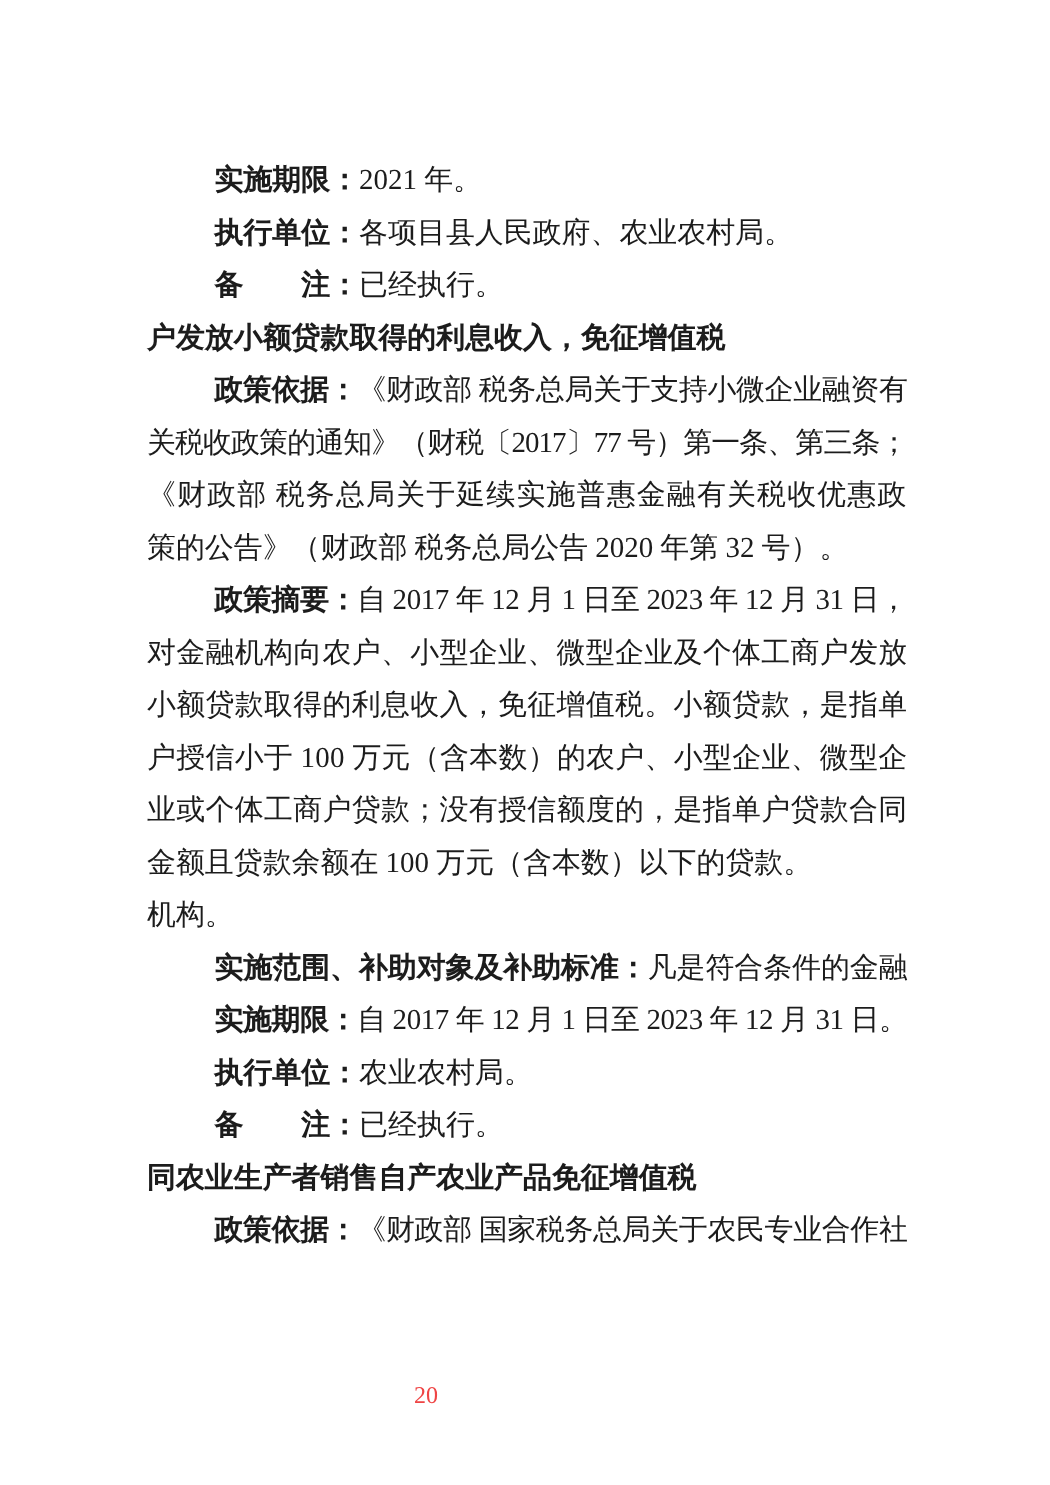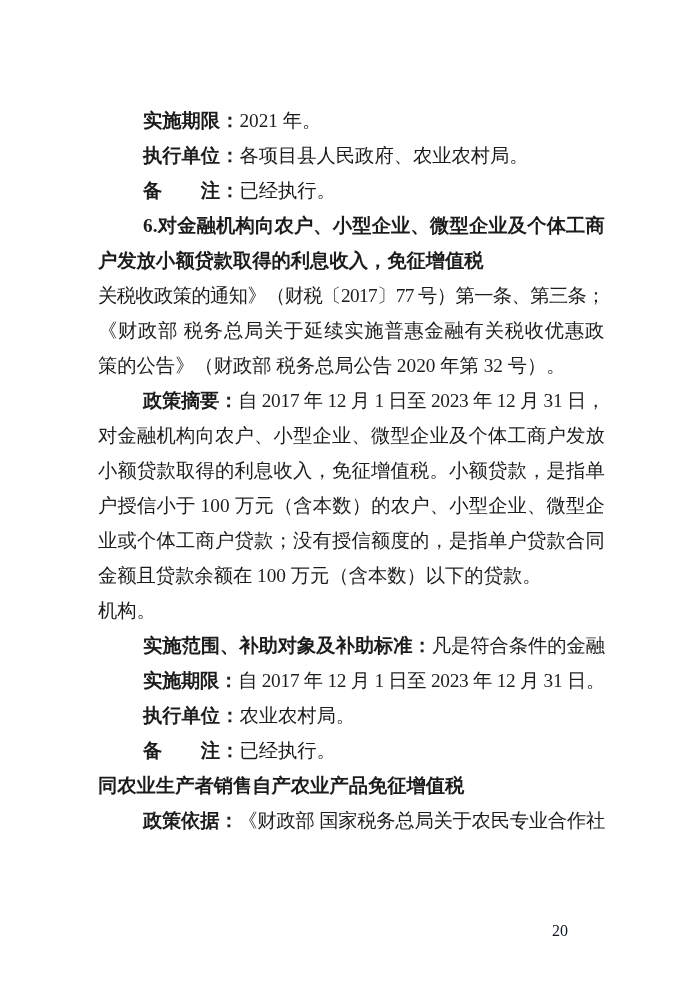--- a/index.html
+++ b/index.html
@@ -36,46 +36,46 @@
     white-space: nowrap;
     text-rendering: optimizeLegibility;
   }
   .line.indent { padding-left: 45px; }
   .b { font-weight: 700; }
   .page-number {
     position: absolute;
     left: 0;
     top: 904px;
     width: 568px;
-    text-align: right;
+    text-align: center;
     font-size: 16px;
     line-height: 22px;
-    color: #0f172a;
+    color: #ef4444;
     font-family: "Liberation Serif", "DejaVu Serif", serif;
   }
 </style>
 </head>
 <body>
 
 <div class="page">
   <div class="doc-body">
       <div class="para">
         <div class="line indent"><span class="seg-wrap"><span class="b">实施期限：</span><span>2021 年。</span></span></div>
       </div>
       <div class="para">
         <div class="line indent"><span class="seg-wrap"><span class="b">执行单位：</span><span>各项目县人民政府、农业农村局。</span></span></div>
       </div>
       <div class="para">
         <div class="line indent"><span class="seg-wrap"><span class="b">备　　注：</span><span>已经执行。</span></span></div>
       </div>
       <div class="para">
-        <div class="line indent full" style="letter-spacing: 0.1625px;"><span class="seg-wrap"><span class="b">6.对金融机构向农户、小型企业、微型企业及个体工商</span></span></div>
         <div class="line"><span class="seg-wrap"><span class="b">户发放小额贷款取得的利息收入，免征增值税</span></span></div>
       </div>
       <div class="para">
+        <div class="line indent full" style="letter-spacing: -0.223125px;"><span class="seg-wrap"><span class="b">政策依据：</span><span>《财政部 税务总局关于支持小微企业融资有</span></span></div>
         <div class="line full" style="letter-spacing: -0.594254px;"><span class="seg-wrap"><span>关税收政策的通知》（财税〔2017〕77 号）第一条、第三条；</span></span></div>
         <div class="line full" style="letter-spacing: 0.774639px; text-align: right;"><span class="seg-wrap"><span>《财政部 税务总局关于延续实施普惠金融有关税收优惠政</span></span></div>
         <div class="line"><span class="seg-wrap"><span>策的公告》（财政部 税务总局公告 2020 年第 32 号）。</span></span></div>
       </div>
       <div class="para">
         <div class="line indent full" style="letter-spacing: -0.25343px;"><span class="seg-wrap"><span class="b">政策摘要：</span><span>自 2017 年 12 月 1 日至 2023 年 12 月 31 日，</span></span></div>
         <div class="line full" style="letter-spacing: 0.21875px;"><span class="seg-wrap"><span>对金融机构向农户、小型企业、微型企业及个体工商户发放</span></span></div>
         <div class="line full" style="letter-spacing: 0.21875px;"><span class="seg-wrap"><span>小额贷款取得的利息收入，免征增值税。小额贷款，是指单</span></span></div>
         <div class="line full" style="letter-spacing: 0.196121px;"><span class="seg-wrap"><span>户授信小于 100 万元（含本数）的农户、小型企业、微型企</span></span></div>
         <div class="line full" style="letter-spacing: 0.21875px;"><span class="seg-wrap"><span>业或个体工商户贷款；没有授信额度的，是指单户贷款合同</span></span></div>

